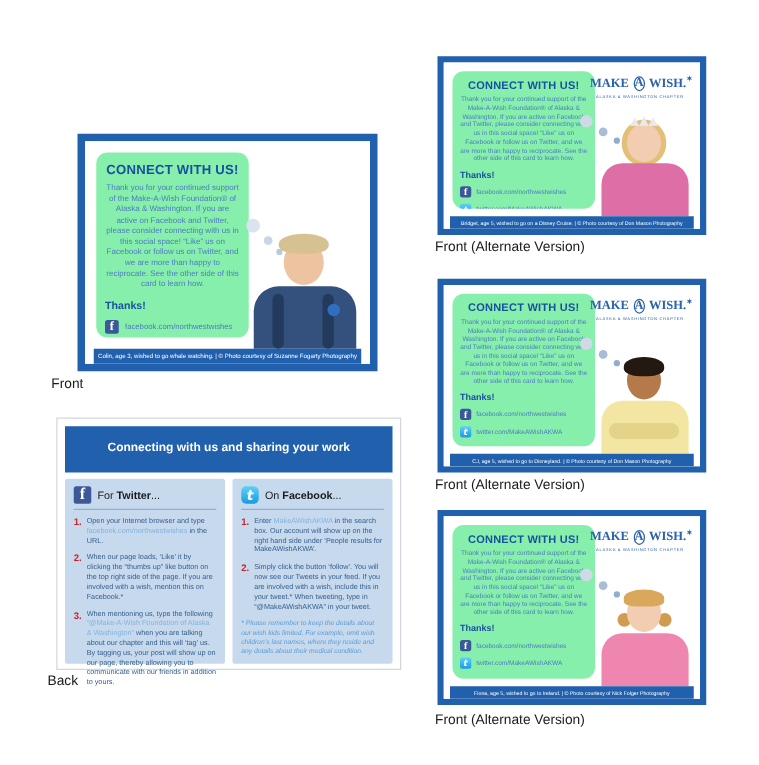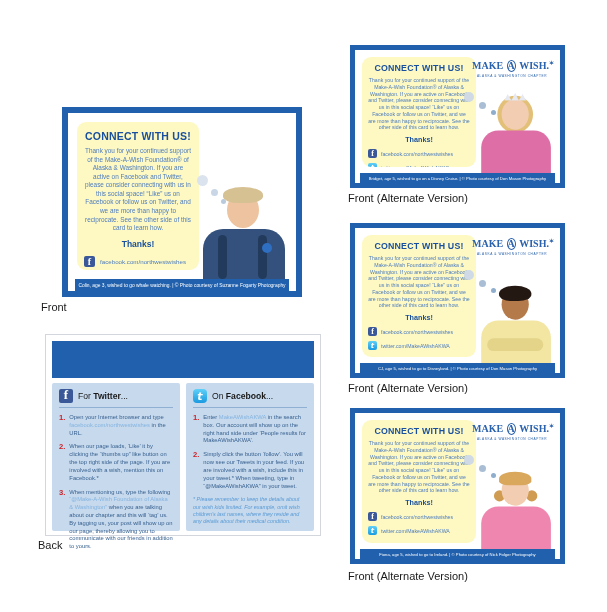--- a/index.html
+++ b/index.html
@@ -2,24 +2,24 @@
 <html><head>
 <meta charset="utf-8">
 <style>
   html,body{margin:0;padding:0;background:#ffffff;}
   #canvas{position:relative;width:607px;height:612px;background:#ffffff;overflow:hidden;
           font-family:"Liberation Sans",sans-serif;}
 
   
   .mw-card{position:absolute;background:#ffffff;border:6px solid #2060ad;box-sizing:border-box;}
   .card-inner{position:relative;width:100%;height:100%;background:#ffffff;}
-  .panel{position:absolute;background:#fef9c3;border-radius:9px;overflow:hidden;box-sizing:border-box;}
+  .panel{position:absolute;background:#86efac;border-radius:9px;overflow:hidden;box-sizing:border-box;}
   .card-title{font-weight:bold;color:#184f9e;text-align:center;letter-spacing:.2px;}
   .card-body{color:#4d7cbe;text-align:center;}
-  .card-thanks{font-weight:bold;color:#184f9e;text-align:center;}
+  .card-thanks{font-weight:bold;color:#184f9e;text-align:left;}
   .social-row{display:flex;align-items:center;}
   .social-url{color:#4d7cbe;white-space:nowrap;}
   .fb-icon{display:inline-flex;align-items:flex-end;justify-content:center;background:#3b5998;color:#fff;
            font-family:"Liberation Serif",serif;font-weight:bold;border-radius:2px;overflow:hidden;}
   .tw-icon{display:inline-flex;align-items:center;justify-content:center;color:#fff;
            background:linear-gradient(#5fd0f8,#1a9ae0);font-weight:bold;font-style:italic;
            font-family:"DejaVu Sans",sans-serif;}
   .logo{position:absolute;text-align:center;color:#2a62ad;}
   .logo-text{font-family:"Liberation Serif",serif;font-weight:bold;white-space:nowrap;}
   .logo-a{display:inline-block;border:1px solid #2a62ad;border-radius:50%;line-height:1;margin:0 1px;}
@@ -145,20 +145,21 @@
             <div class="cap"></div>
         </div>
       </div>
       <div class="caption">Colin, age 3, wished to go whale watching.  |  © Photo courtesy of Suzanne Fogarty Photography</div>
     </div>
   </div>
   <div class="mock-label" style="left:41px;top:301px;">Front</div>
 
   <div id="back-card">
     <div class="back-header">
+      <div>Connecting with us and sharing your work</div>
     </div>
     <div class="back-cols">
       <div class="back-col">
         <div class="col-head">
           <span class="fb-icon">f</span>
           <span class="col-head-text"><span>For </span><b>Twitter</b><span>...</span></span>
         </div>
         <div class="step">
           <span class="step-num">1.</span>
           <span class="step-text"><span>Open your Internet browser and type </span><span class="link">facebook.com/northwestwishes</span><span> in the URL.</span></span>

